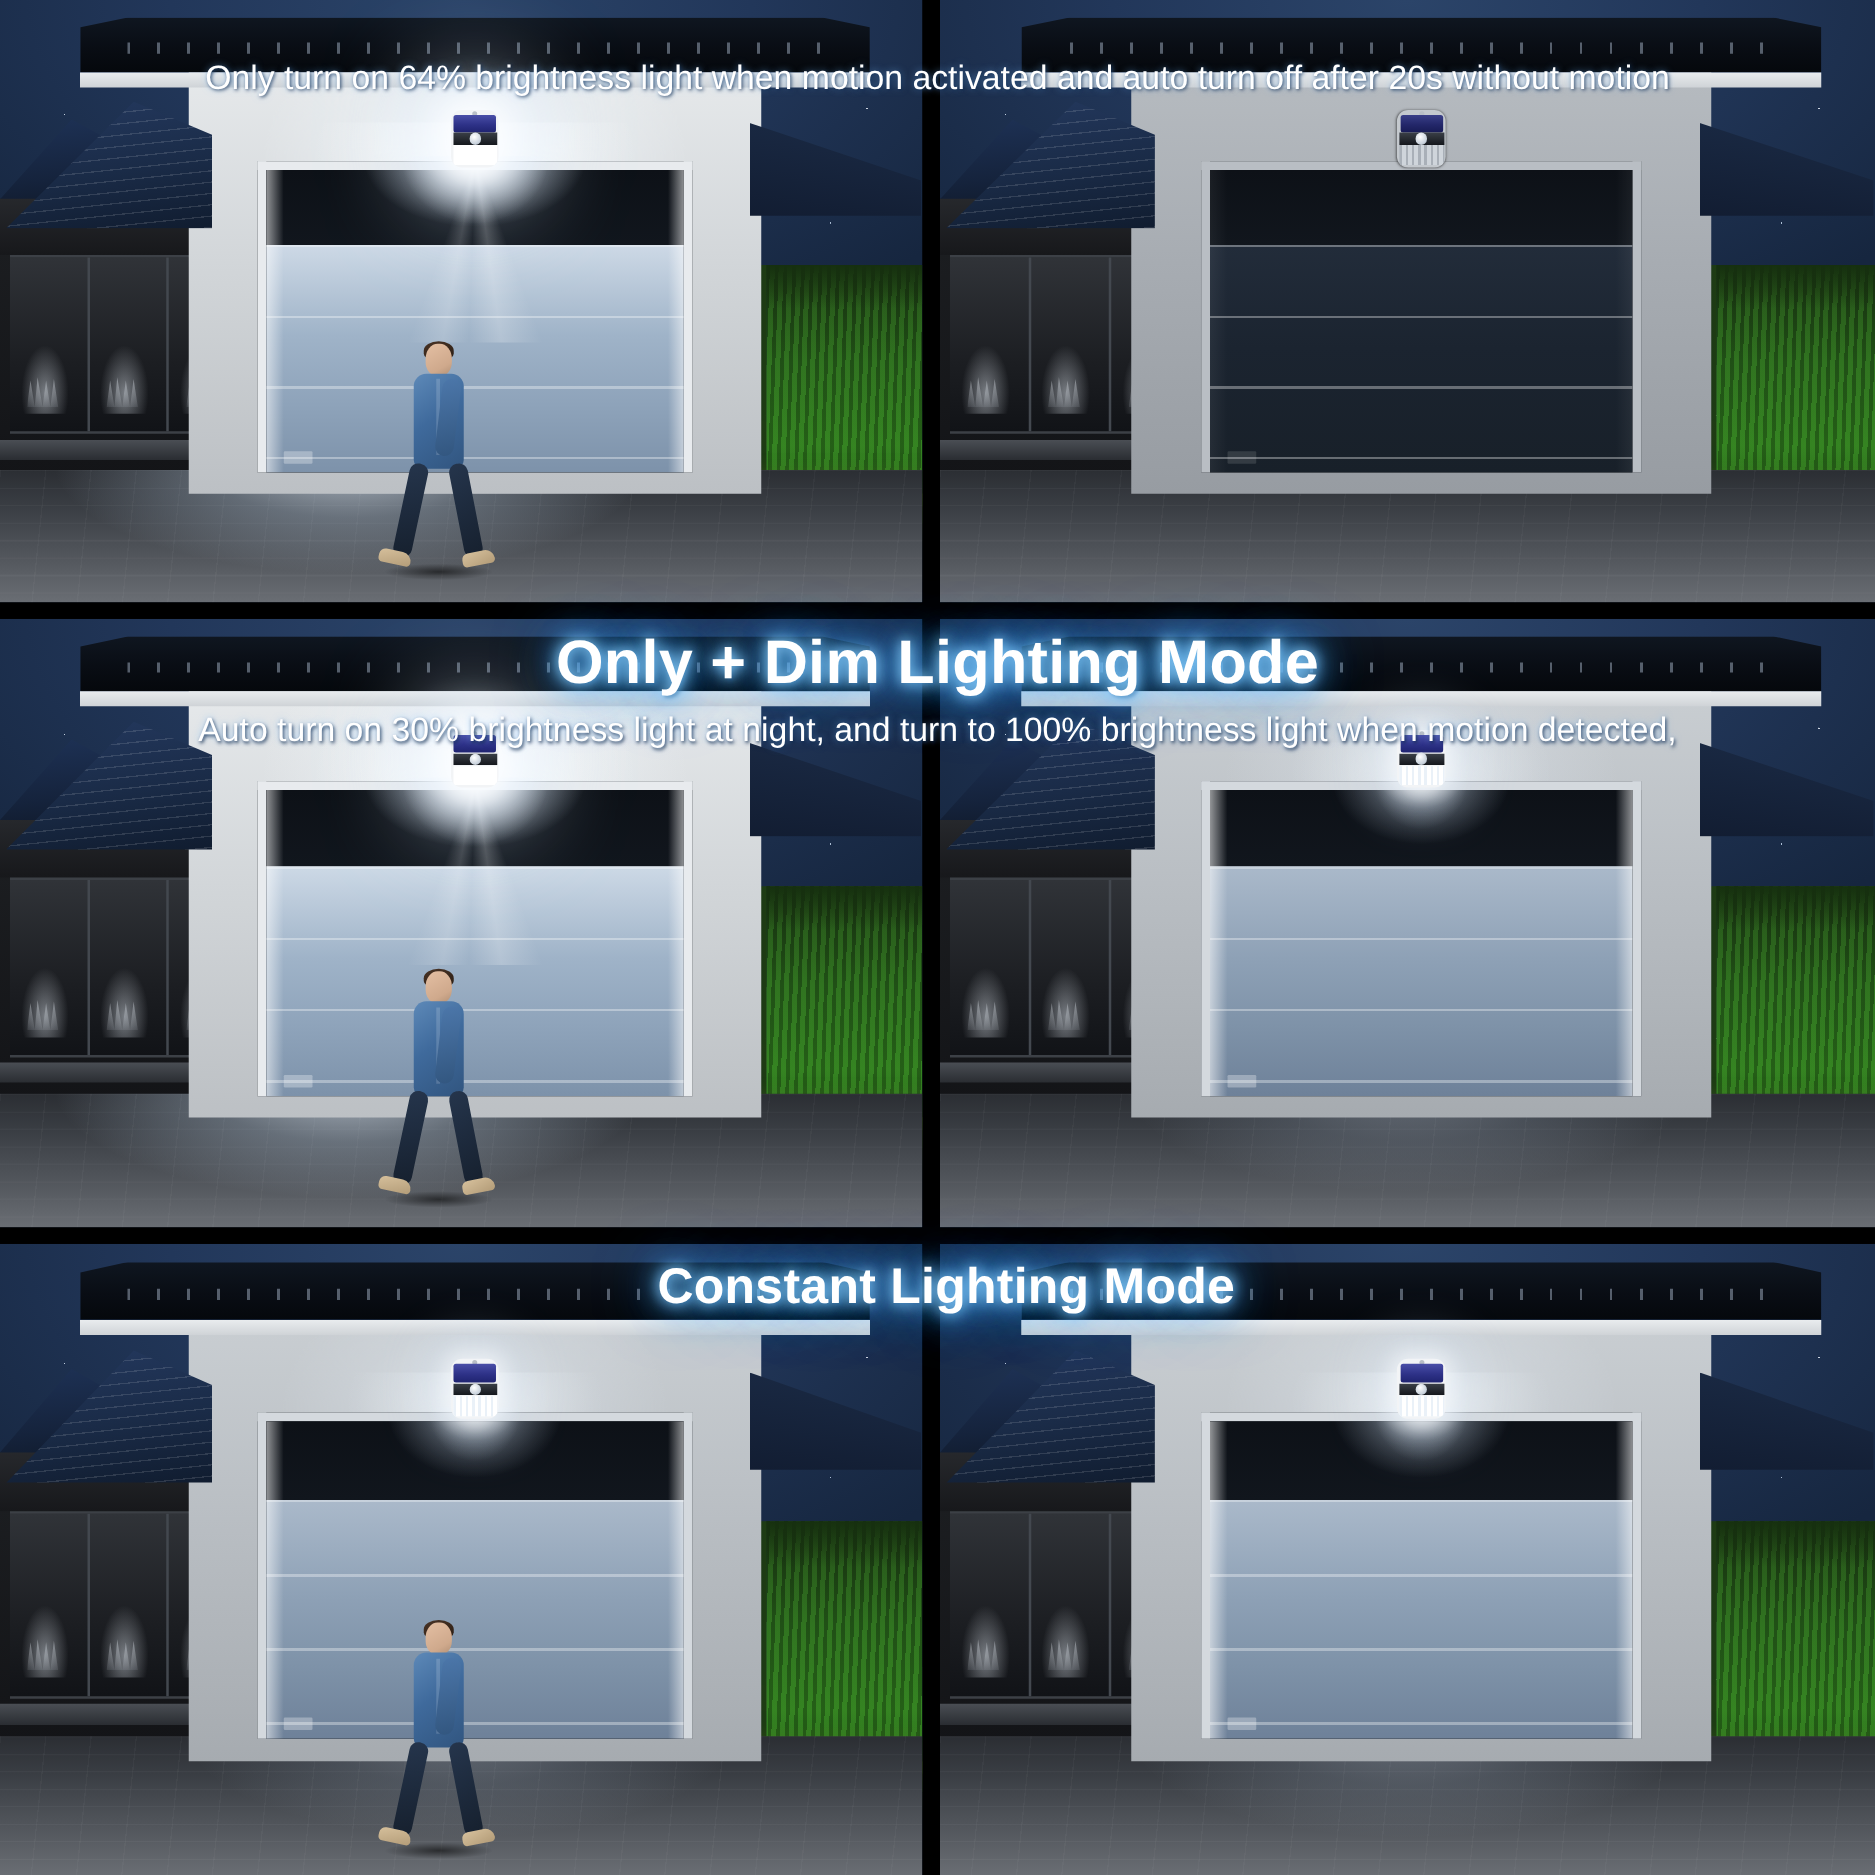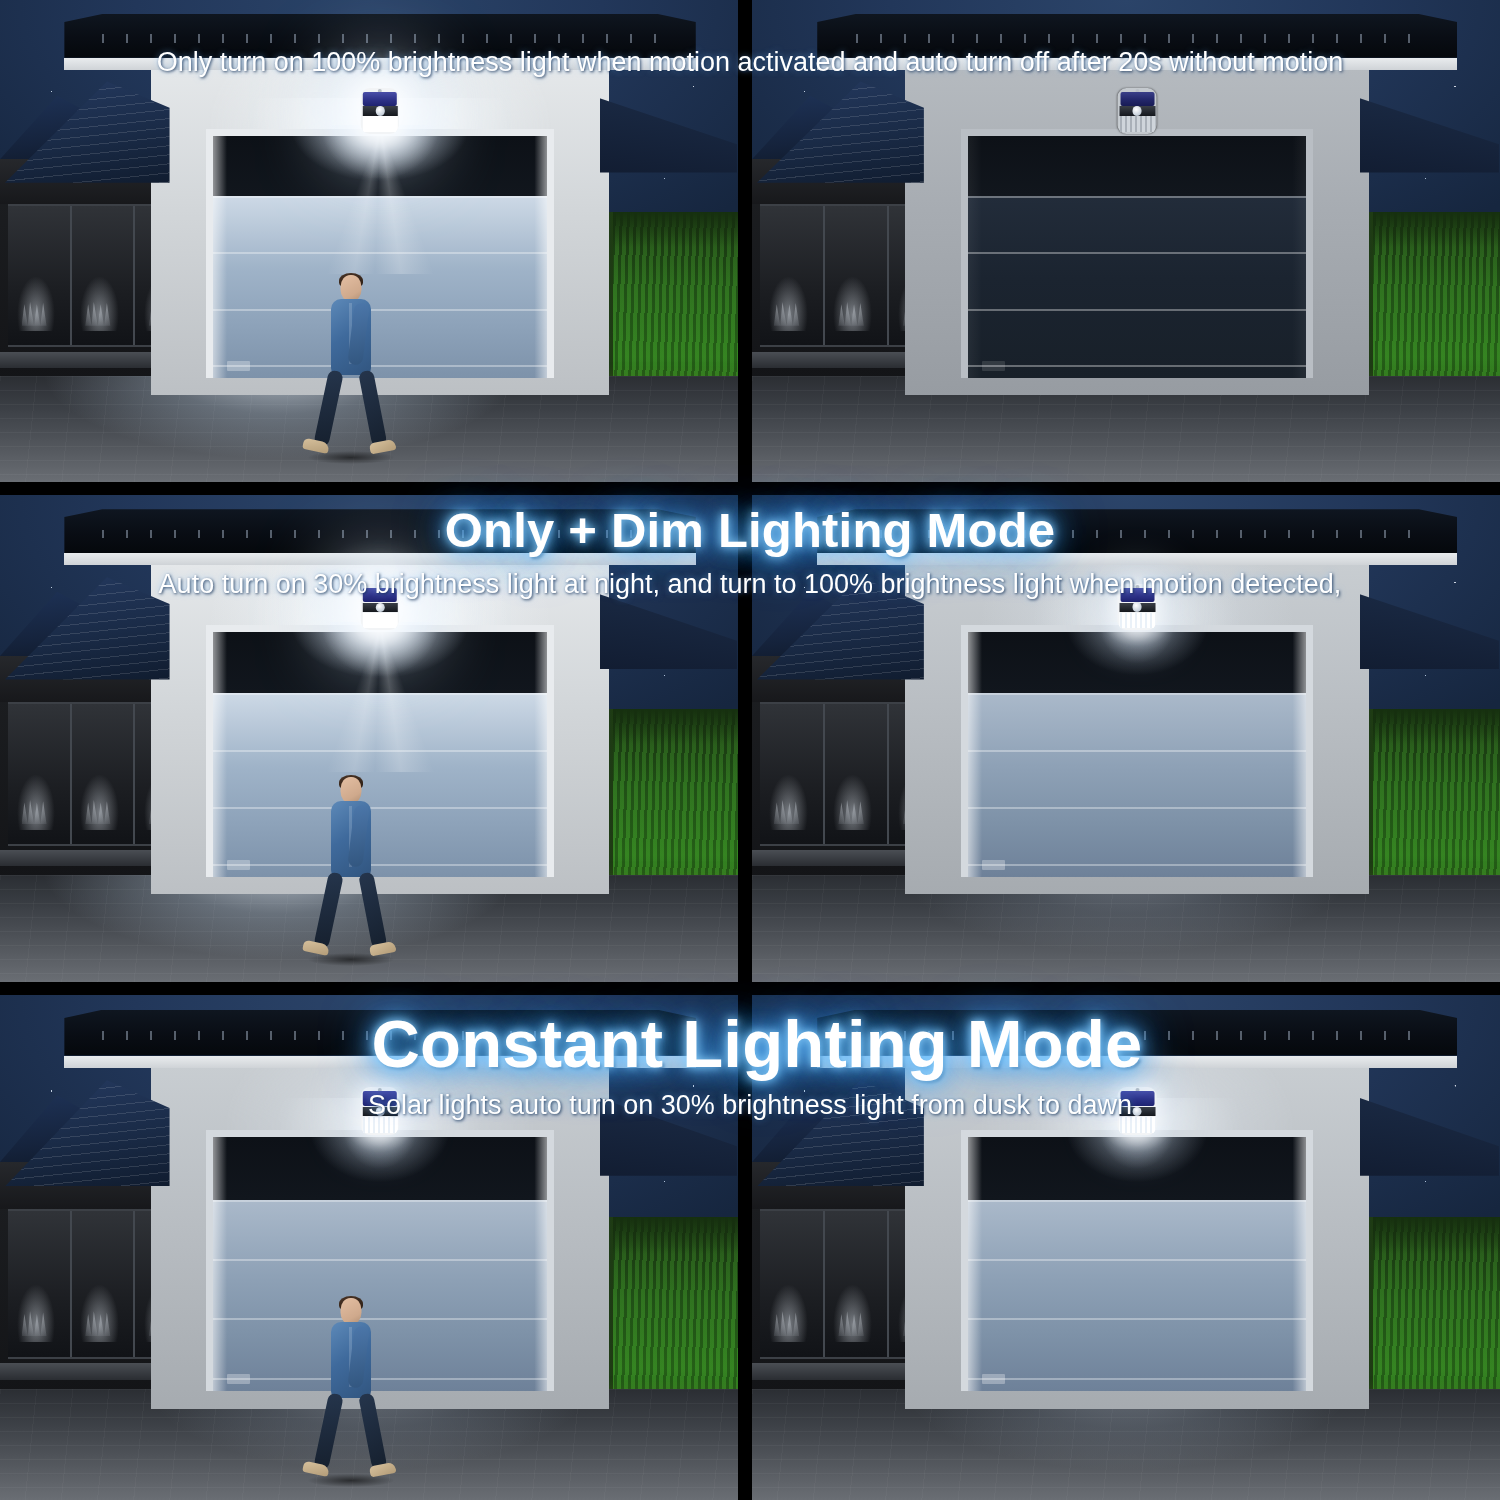--- a/index.html
+++ b/index.html
@@ -388,21 +388,21 @@
     text-shadow:0 0 6px rgba(120,190,255,.55), 1px 1px 3px rgba(0,20,50,.85);
     padding:0 18px;
   }
   .cap-1{top:36px;}
   .cap-1 h2{font-size:49px;}
   .cap-1 p{margin-top:9px;}
   .cap-2{top:505px;}
   .cap-2 h2{font-size:49px;}
   .cap-2 p{margin-top:10px;}
   .cap-3{top:1008px;}
-  .cap-3 h2{font-size:67px;margin-left:14px;}
+  .cap-3 h2{font-size:40px;margin-left:14px;}
   .cap-3 p{margin-top:9px;}
 
   
   .gutter-v{position:absolute;top:0;left:738px;width:14px;height:1500px;background:#000;z-index:20;}
   .gutter-h{position:absolute;left:0;width:1500px;background:#000;z-index:20;}
   .gh-1{top:482px;height:13px;}
   .gh-2{top:982px;height:13px;}
 </style>
 </head>
 <body>
@@ -761,26 +761,25 @@
         </div>
       </div>
     </div>
   </div>
 
   <div class="gutter-v"></div>
   <div class="gutter-h gh-1"></div>
   <div class="gutter-h gh-2"></div>
 
   <div class="caption cap-1">
-    <p>Only turn on 100% brightness light when motion activated and auto turn off after 20s without motion</p>
+    <p>Only turn on 64% brightness light when motion activated and auto turn off after 20s without motion</p>
   </div>
 
   <div class="caption cap-2">
     <h2>Only + Dim Lighting Mode</h2>
     <p>Auto turn on 30% brightness light at night, and turn to 100% brightness light when motion detected,</p>
   </div>
 
   <div class="caption cap-3">
     <h2>Constant Lighting Mode</h2>
-    <p>Solar lights auto turn on 30% brightness light from dusk to dawn</p>
   </div>
 
 </div>
 
 </body></html>

